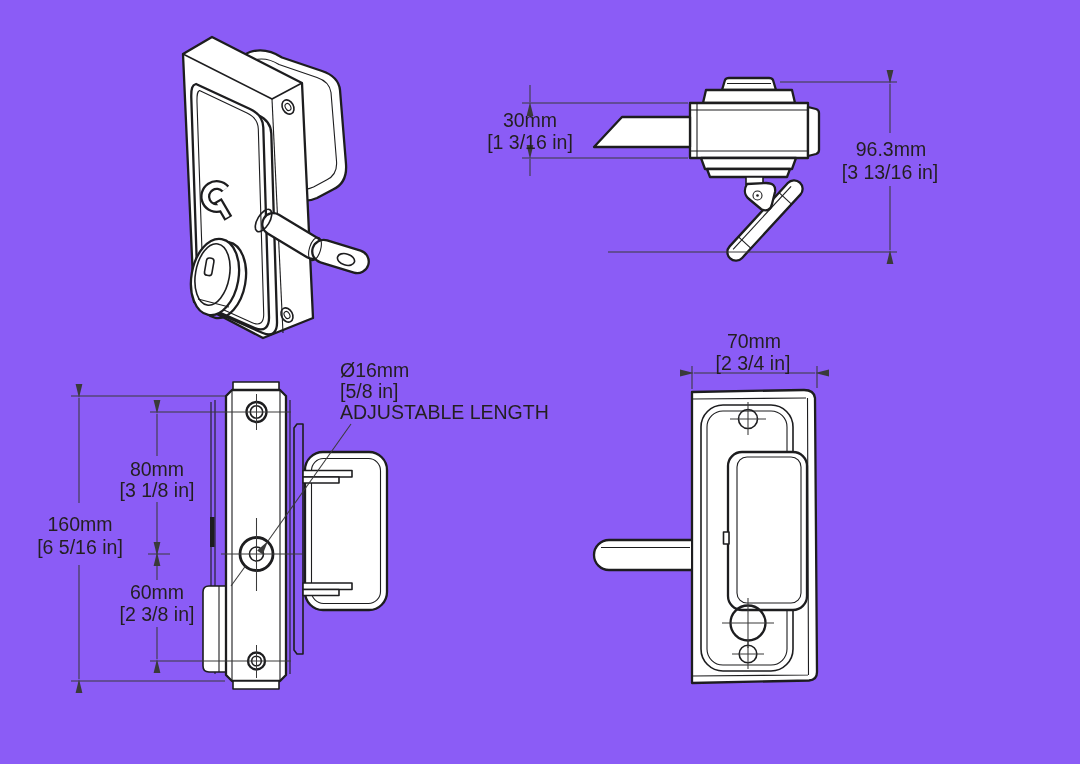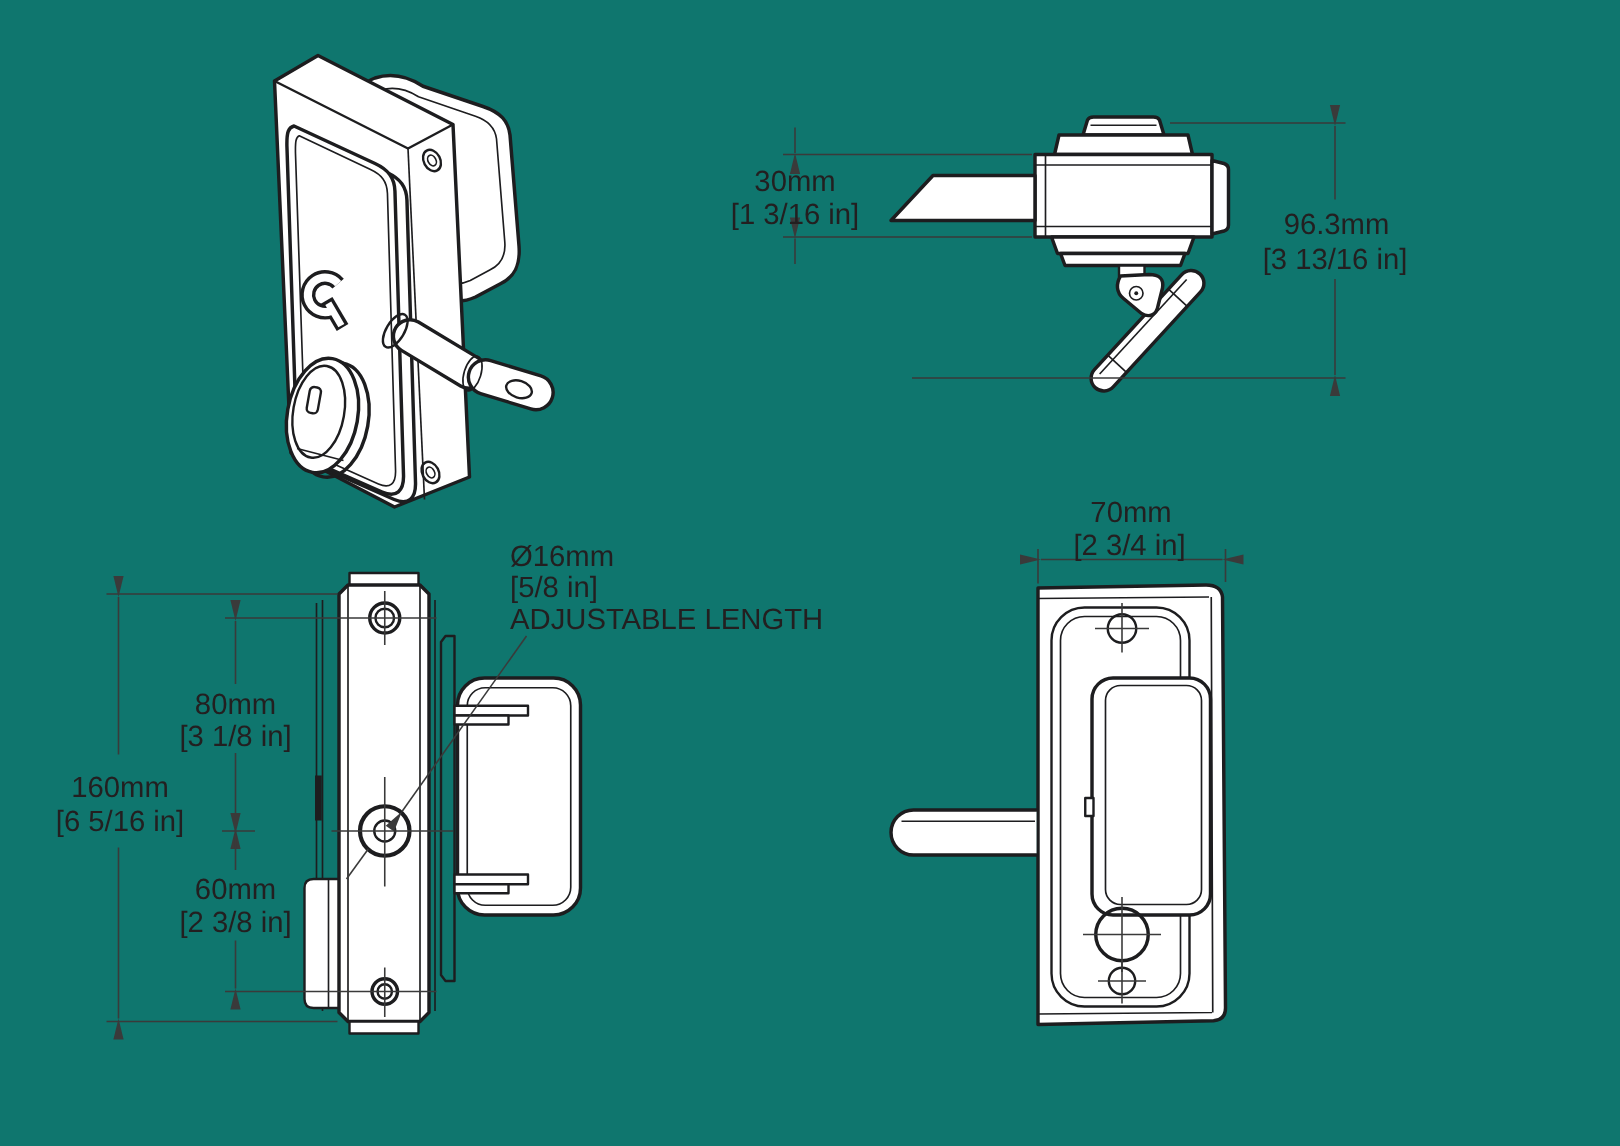--- a/index.html
+++ b/index.html
@@ -1,16 +1,16 @@
 <!DOCTYPE html>
 <html><head>
 <meta charset="utf-8">
 <style>
   html,body { margin:0; padding:0; background:#fff; }
-  #app { position:relative; width:1080px; height:764px; background:#0f766e; overflow:hidden; }
+  #app { position:relative; width:1080px; height:764px; background:#8b5cf6; overflow:hidden; }
   svg { position:absolute; left:0; top:0; }
   .part  { fill:none; stroke:#1d1d1f; stroke-width:2.3; stroke-linejoin:round; stroke-linecap:round; }
   .partf { fill:#ffffff; stroke:#1d1d1f; stroke-width:2.3; stroke-linejoin:round; stroke-linecap:round; }
   .mid   { fill:none; stroke:#1d1d1f; stroke-width:1.6; stroke-linejoin:round; stroke-linecap:round; }
   .midf  { fill:#ffffff; stroke:#1d1d1f; stroke-width:1.6; stroke-linejoin:round; stroke-linecap:round; }
   .thin  { fill:none; stroke:#1d1d1f; stroke-width:1.1; stroke-linejoin:round; }
   .dim   { fill:none; stroke:#3a3a3a; stroke-width:1.05; }
   .dimtxt { font-family:"Liberation Sans", sans-serif; font-size:19.5px; fill:#231f20; }
   .ctr { text-anchor:middle; }
 </style>

